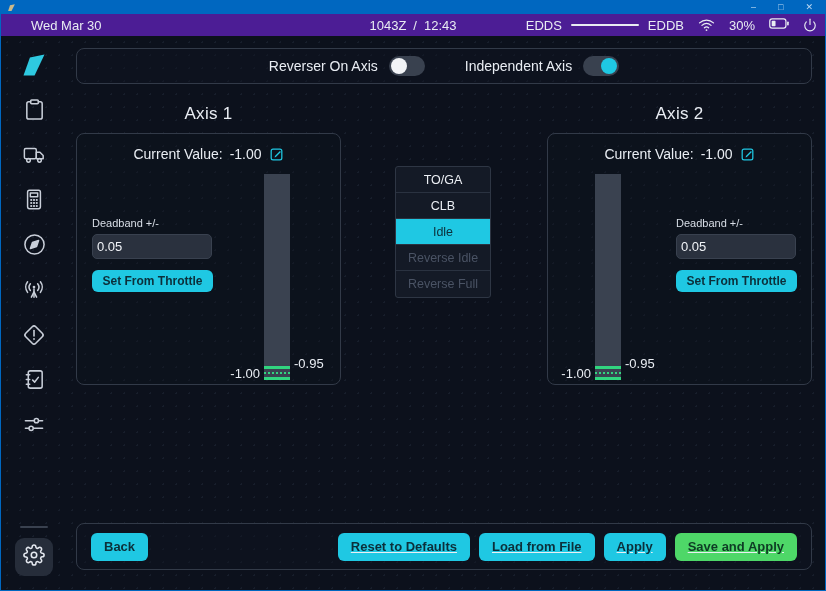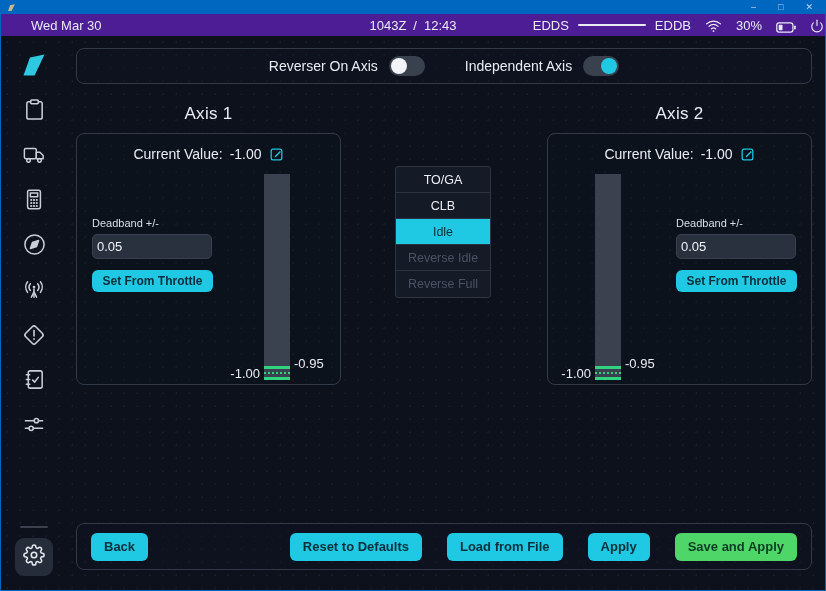--- a/index.html
+++ b/index.html
@@ -34,22 +34,22 @@
     height: 22px; background: #4c1d95;
     position: relative; display: flex; align-items: center;
     font-size: 13px; color: #E8ECF2; flex: 0 0 auto;
   }
   .status-date { margin-left: 30px; }
   .status-center {
     position: absolute; left: 50%; transform: translateX(-50%);
     display: flex; gap: 7px; align-items: center;
   }
   .status-right {
-    margin-left: auto; display: flex; align-items: flex-end;
-    gap: 14px; padding-right: 1px;
+    margin-left: auto; display: flex; align-items: flex-start;
+    gap: 14px; padding-right: 8px;
   }
   .route { display: flex; align-items: center; gap: 9px; }
   .route-line { width: 68px; height: 2px; background: #E8ECF2; border-radius: 1px; }
   .sicon svg { display: block; }
   
   .app-body { position: relative; flex: 1;
     background-image: radial-gradient(#171E2B 1px, transparent 1px);
     background-size: 13px 13px;
   }
   
@@ -128,21 +128,21 @@
   .detent.disabled { color: #4A5364; cursor: default; }
   
   .footer-bar { position: absolute; left: 75px; top: 487px; width: 736px; height: 47px;
     border: 1px solid #323A48; border-radius: 8px; background: rgba(16,21,33,.45);
     display: flex; align-items: center; padding: 0 14px; }
   .btn { height: 28px; border: none; border-radius: 6px; padding: 0 13px;
     font-size: 13px; font-weight: 600; cursor: pointer;
     font-family: "Liberation Sans", sans-serif; }
   .btn-cyan { background: #1FC8E3; color: #0C2F3A; }
   .btn-green { background: #4ED768; color: #0E3B24; }
-  .footer-group { margin-left: auto; display: flex; gap: 25px; }
+  .footer-group { margin-left: auto; display: flex; gap: 9px; text-decoration: underline; }
 </style>
 </head>
 <body>
 
 <div class="window">
 
   <div class="titlebar">
     <span class="titlebar-icon">
       <svg width="9" height="9" viewBox="0 0 24 24">
           <polygon points="3,21 8,6 21,3 12,21" fill="#CBB98A"></polygon>

